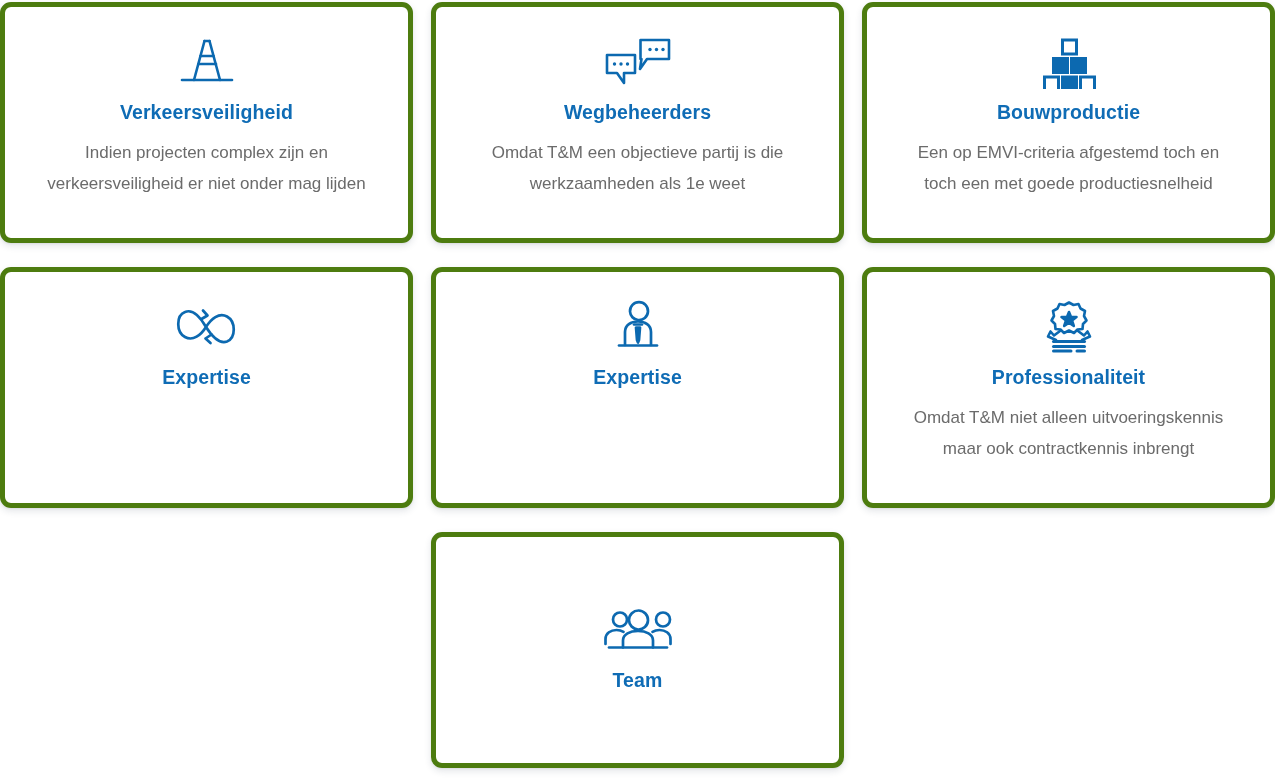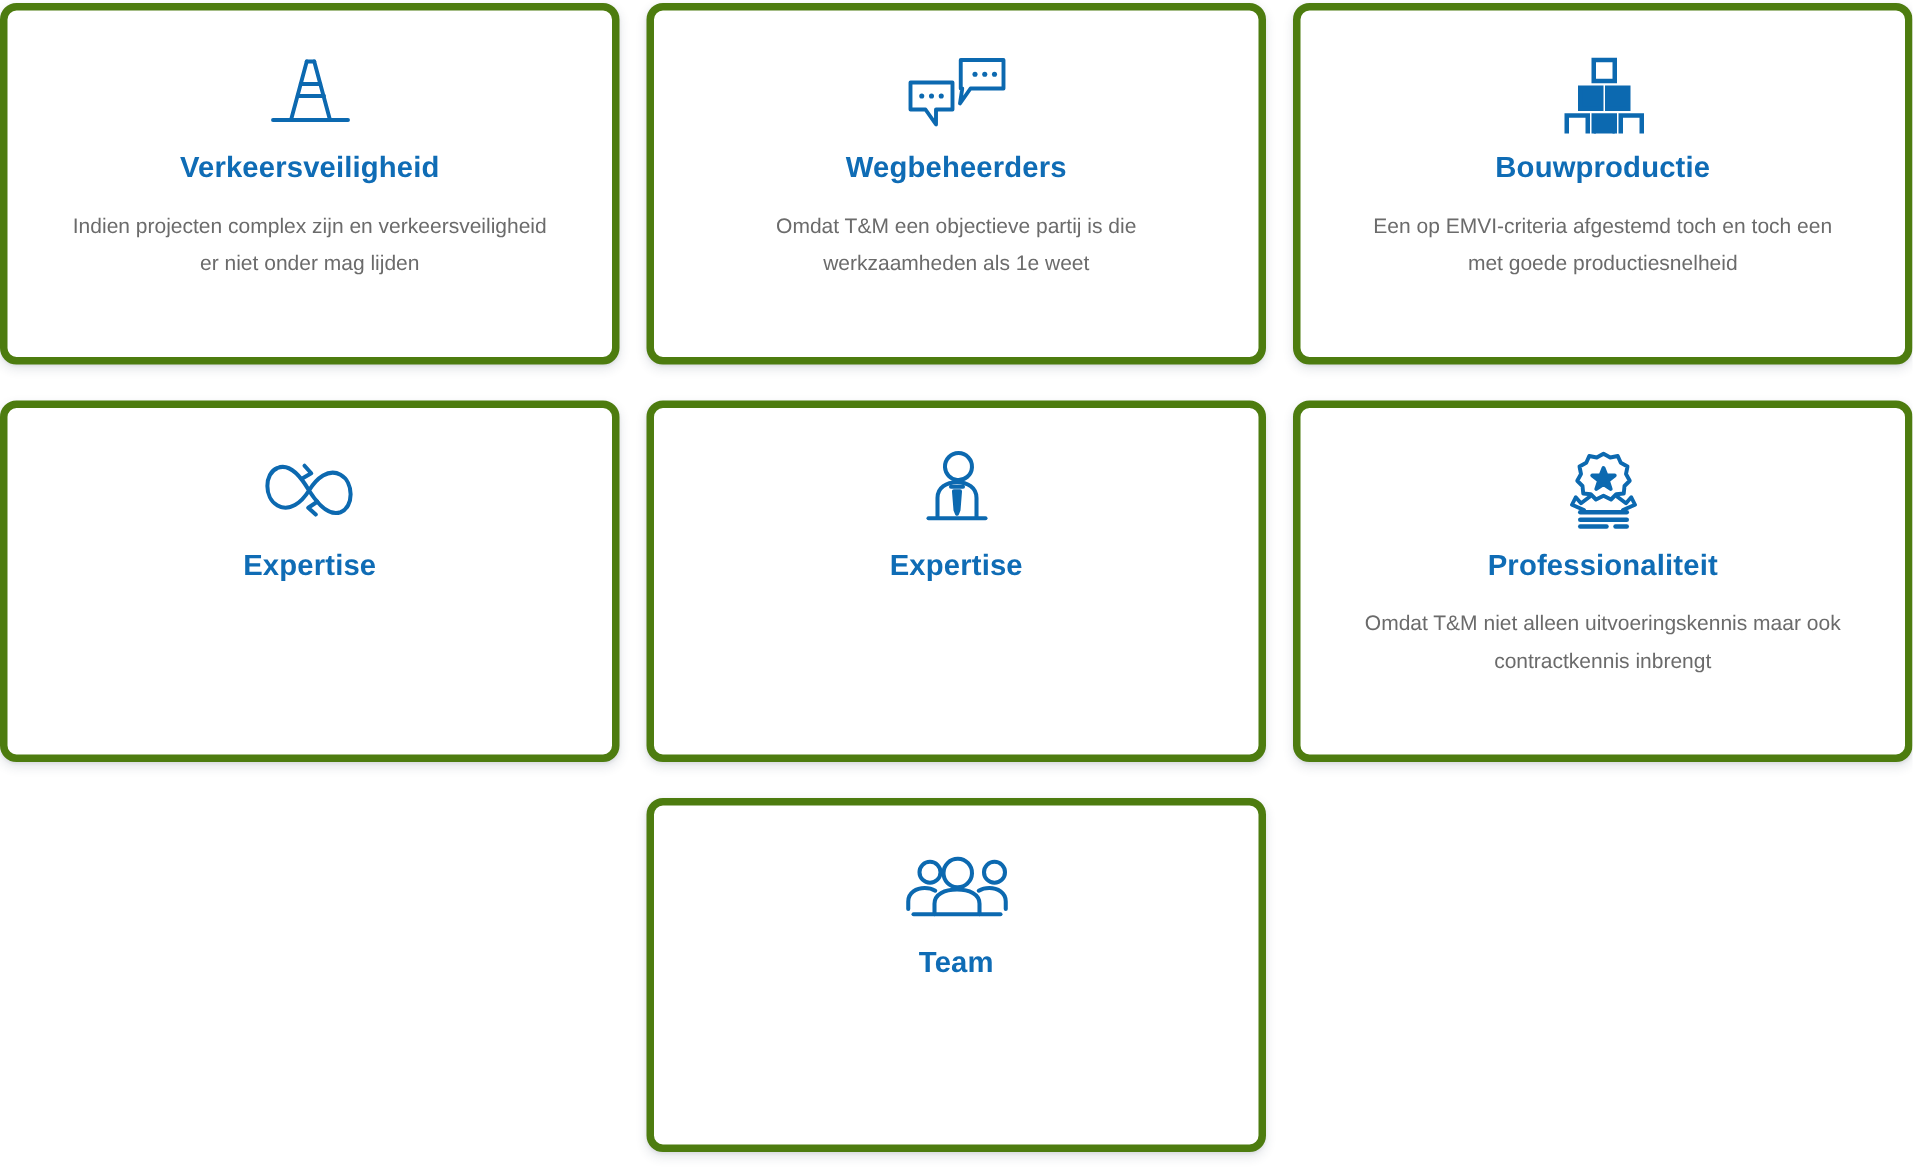--- a/index.html
+++ b/index.html
@@ -38,20 +38,21 @@
     flex-direction: column;
     align-items: center;
     padding: 26px 26px 18px 26px;
     text-align: center;
   }
 
   
   .usp-card.row-last {
     grid-column: 2;
     height: 236px;
+    justify-content: center;
   }
 
   .usp-icon {
     height: 58px;
     display: flex;
     align-items: center;
     justify-content: center;
     margin-bottom: 10px;
   }
   .usp-icon svg {
@@ -61,21 +62,21 @@
   .usp-title {
     font-size: 19.5px;
     font-weight: bold;
     color: #0f6cb5;
     letter-spacing: 0.1px;
     margin: 0 0 14px 0;
     line-height: 1.2;
   }
 
   .usp-text {
-    font-size: 14px;
+    font-size: 17px;
     color: #6b6b6b;
     line-height: 1.78;
     margin: 0;
     max-width: 330px;
   }
 </style>
 </head>
 <body>
 
 <div class="usp-grid">

